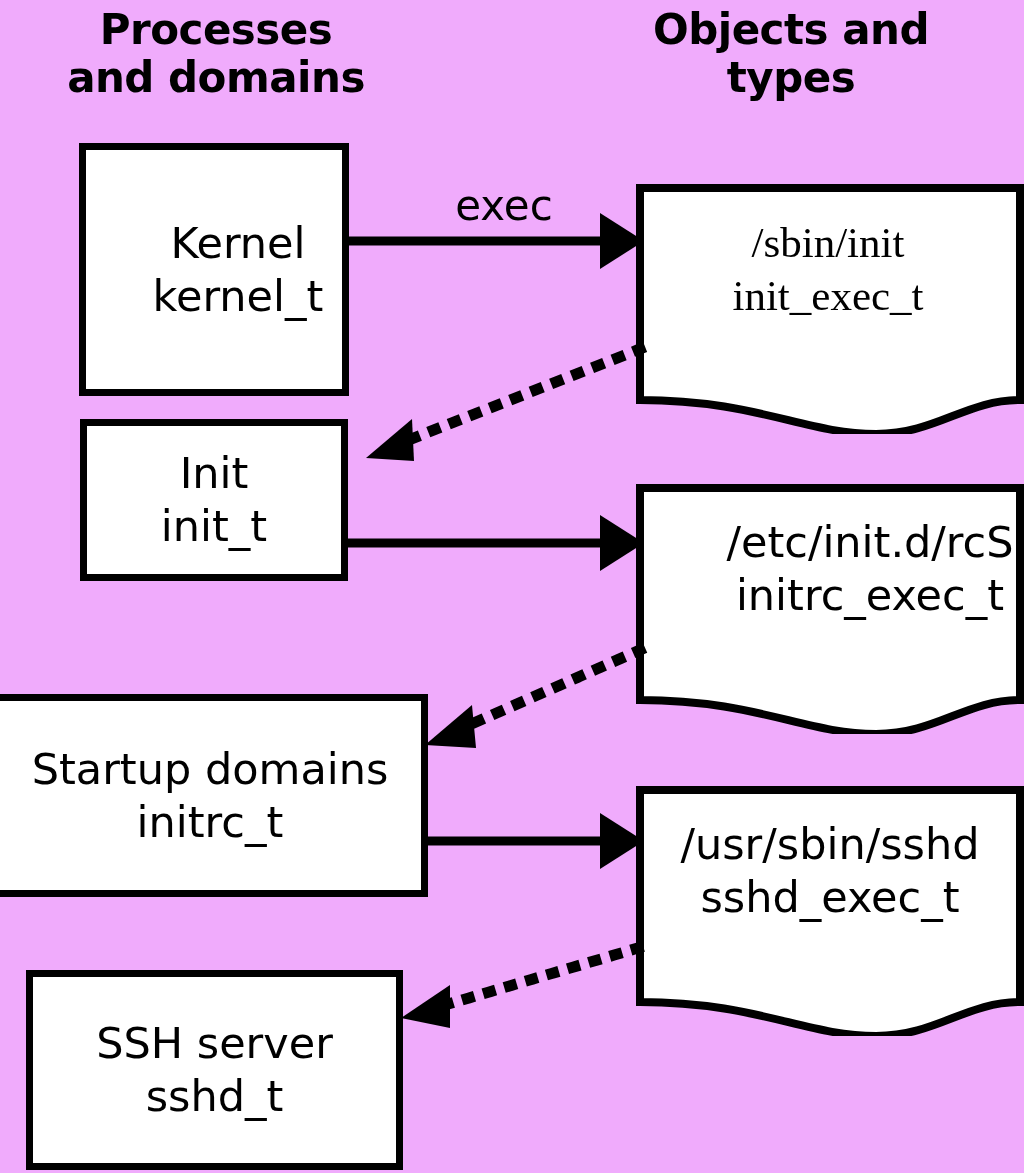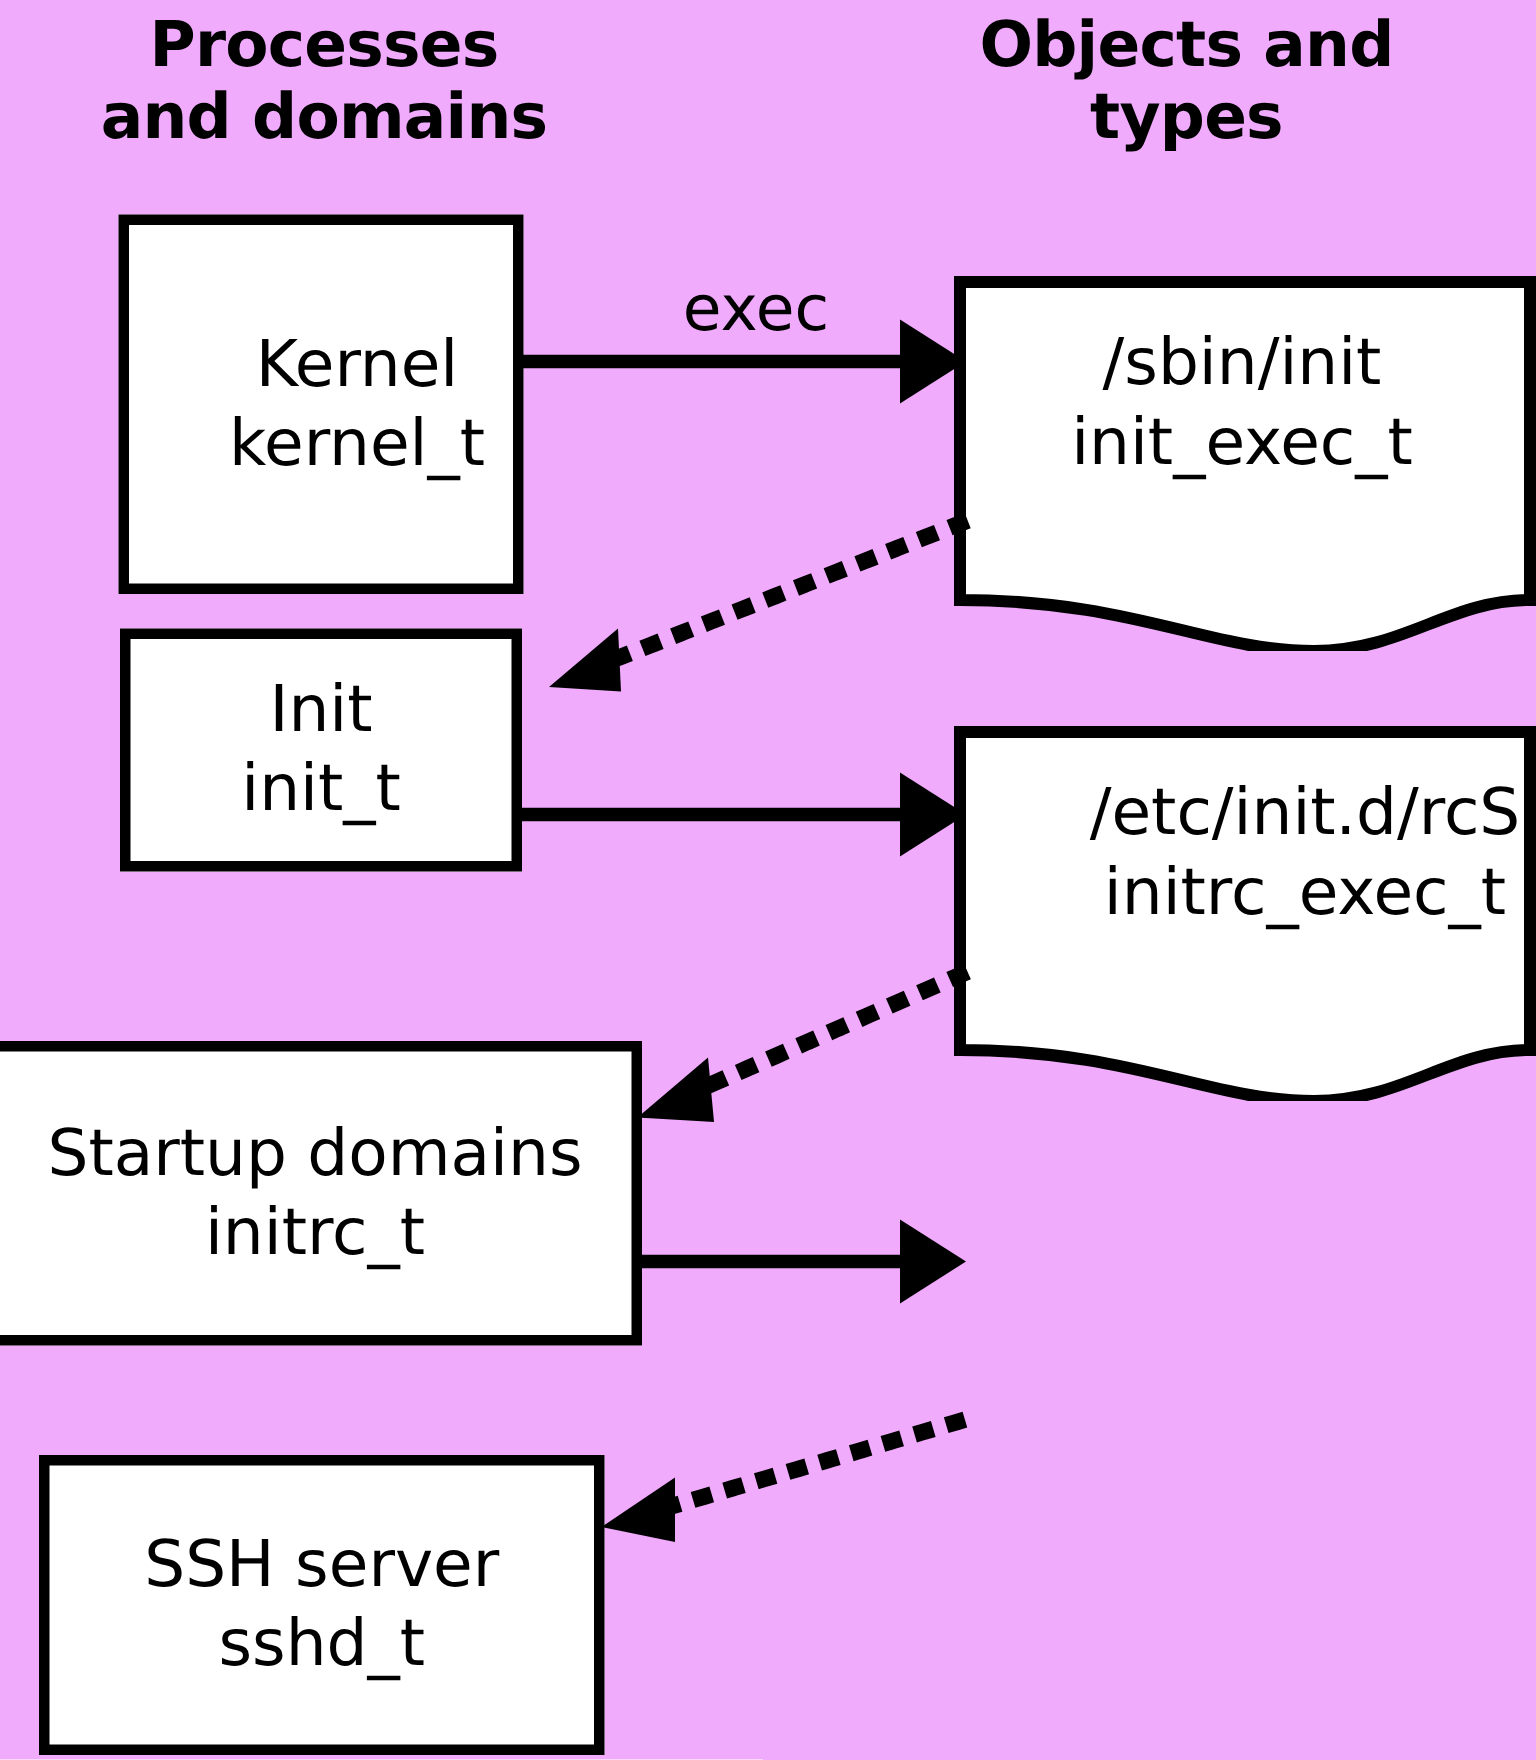--- a/index.html
+++ b/index.html
@@ -102,36 +102,43 @@
   <div class="proc-box" style="left:-8px; top:694px; width:436px; height:203px;">
     <div class="proc-label">Startup domains
 initrc_t</div>
   </div>
 
   <div class="proc-box" style="left:26px; top:970px; width:377px; height:200px;">
     <div class="proc-label">SSH server
 sshd_t</div>
   </div>
 
-  <div class="doc-shape" style="left:636px; top:184px; width:384px; height:250px;">
+  <div class="doc-shape" style="left:636px; top:184px; width:384px; height:250px;font-family:Liberation Serif, serif;">
     <svg width="388" height="250" viewBox="0 0 388 250">
       <path d="M 4 4 L 384 4 L 384 216 C 330 216 300 250 240 250 C 170 250 120 216 4 216 Z" fill="#ffffff" stroke="#000000" stroke-width="8" stroke-linejoin="miter" stroke-linecap="butt"></path>
     </svg>
     <div class="doc-label" style="top:32px;">/sbin/init
 init_exec_t</div>
   </div>
 
   <div class="doc-shape" style="left:636px; top:484px; width:468px; height:250px;">
     <svg width="388" height="250" viewBox="0 0 388 250">
       <path d="M 4 4 L 384 4 L 384 216 C 330 216 300 250 240 250 C 170 250 120 216 4 216 Z" fill="#ffffff" stroke="#000000" stroke-width="8" stroke-linejoin="miter" stroke-linecap="butt"></path>
     </svg>
     <div class="doc-label" style="top:32px;">/etc/init.d/rcS
 initrc_exec_t</div>
   </div>
 
+  <div class="doc-shape" style="left:636px; top:786px; width:388px; height:250px;">
+    <svg width="388" height="250" viewBox="0 0 388 250">
+      <path d="M 4 4 L 384 4 L 384 216 C 330 216 300 250 240 250 C 170 250 120 216 4 216 Z" fill="#ffffff" stroke="#000000" stroke-width="8" stroke-linejoin="miter" stroke-linecap="butt"></path>
+    </svg>
+    <div class="doc-label" style="top:32px;">/usr/sbin/sshd
+sshd_exec_t</div>
+  </div>
 
   <svg class="edge-layer" viewBox="0 0 1024 1173">
 
     <g>
       <line x1="348" y1="241" x2="600" y2="241" stroke="#000" stroke-width="9"></line>
       <polygon points="600,213 644,241 600,269" fill="#000"></polygon>
     </g>
 
     <g>
       <line x1="640" y1="349" x2="406" y2="441" stroke="#000" stroke-width="11" stroke-dasharray="2 20" stroke-linecap="square"></line>

